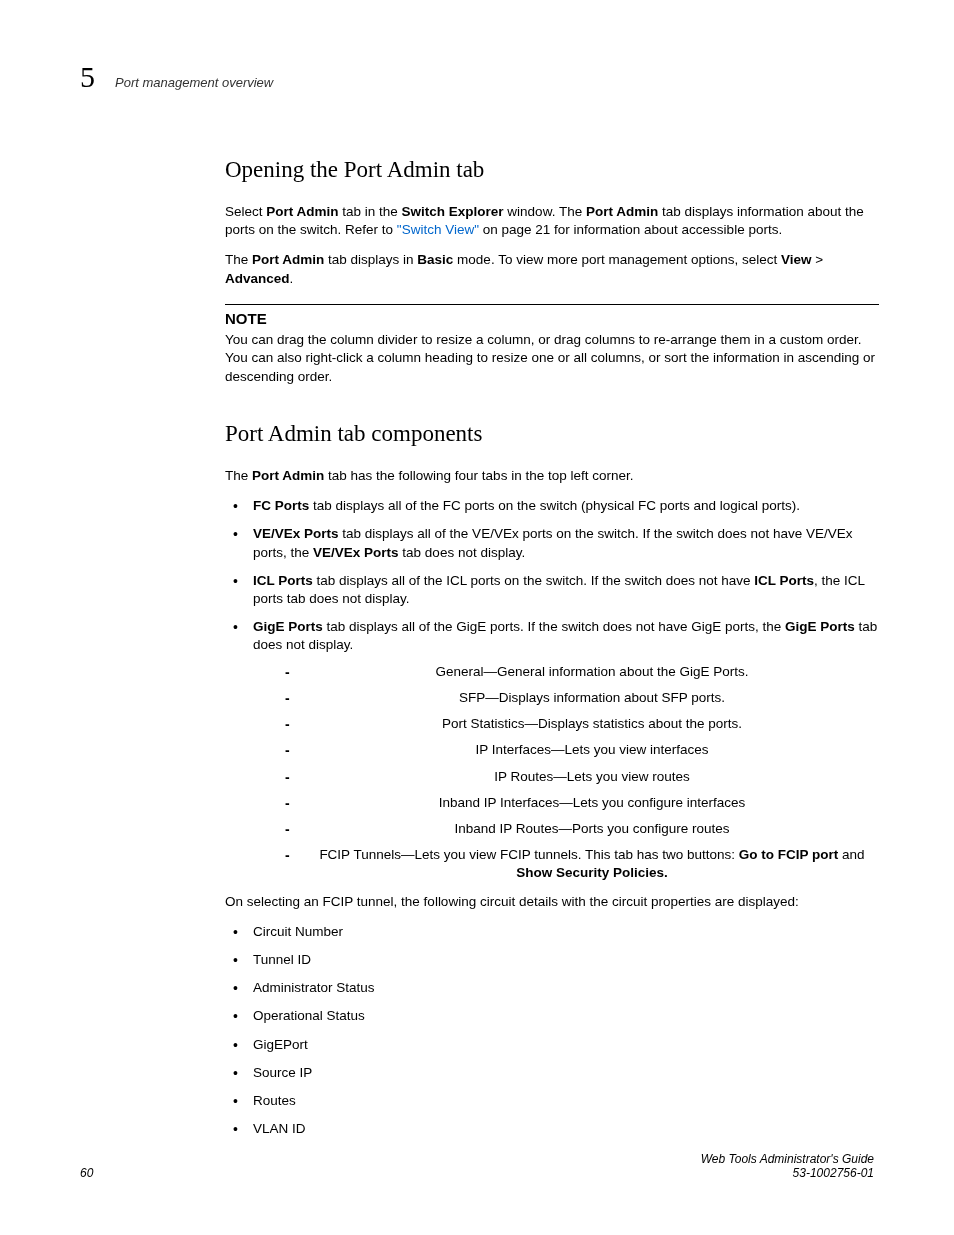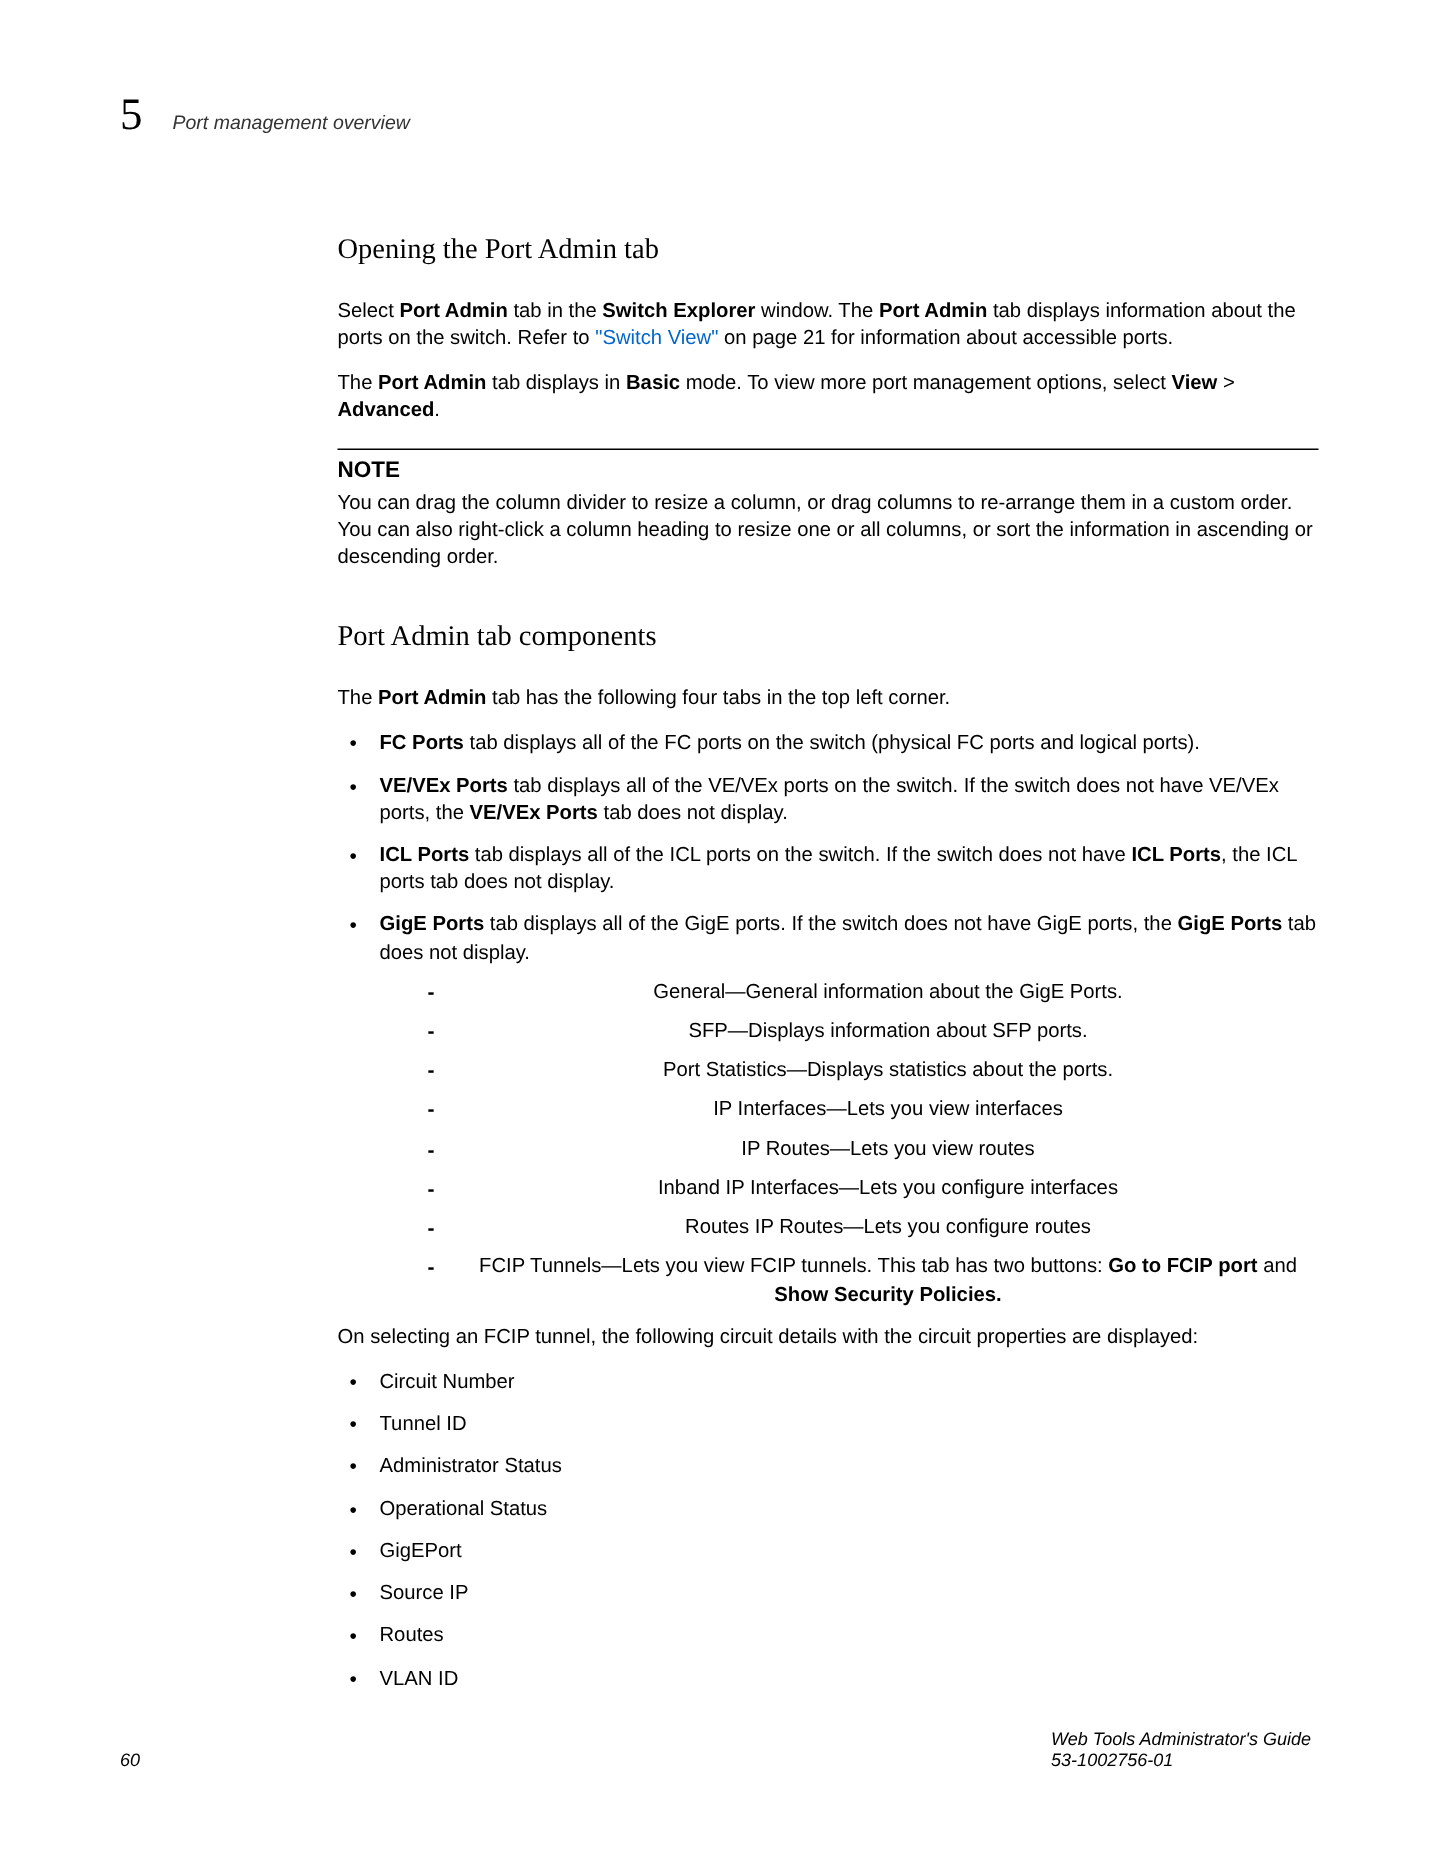--- a/index.html
+++ b/index.html
@@ -35,21 +35,21 @@
   }
   .content {
     margin-left: 145px;
     margin-right: 0;
     font-size: 13.5px;
     line-height: 1.35;
   }
   h2.section {
     font-family: Georgia, 'Times New Roman', serif;
     font-weight: normal;
-    font-size: 19px;
+    font-size: 23px;
     margin: 0 0 18px 0;
   }
   p { margin: 0 0 12px 0; }
   .bold { font-weight: bold; }
   .link { color: #0066cc; }
   hr.note-rule {
     border: none;
     border-top: 1px solid #000;
     margin: 16px 0 4px 0;
   }
@@ -101,21 +101,21 @@
     position: absolute;
     bottom: 55px;
     left: 80px;
     right: 80px;
     display: flex;
     justify-content: space-between;
     align-items: flex-end;
     font-size: 12px;
     font-style: italic;
   }
-  .footer-right { text-align: left; }
+  .footer-right { text-align: right; }
 </style>
 </head>
 <body>
 
 <div class="page">
   <div class="header">
     <span class="chapter-num">5</span>
     <span class="header-title">Port management overview</span>
   </div>
 
@@ -155,21 +155,21 @@
         <span class="bold">GigE Ports</span><span> tab displays all of the GigE ports. If the switch does not have GigE ports, the </span><span class="bold">GigE Ports</span><span> tab does not display.</span>
 
 
         <ul class="dashes">
           <li>General—General information about the GigE Ports.</li>
           <li>SFP—Displays information about SFP ports.</li>
           <li>Port Statistics—Displays statistics about the ports.</li>
           <li>IP Interfaces—Lets you view interfaces</li>
           <li>IP Routes—Lets you view routes</li>
           <li>Inband IP Interfaces—Lets you configure interfaces</li>
-          <li>Routes IP Routes—Lets you configure routes</li>
+          <li>Inband IP Routes—Ports you configure routes</li>
           <li>
             <span>FCIP Tunnels—Lets you view FCIP tunnels. This tab has two buttons: </span><span class="bold">Go to FCIP port</span><span> and </span><span class="bold">Show Security Policies.</span>
           </li>
         </ul>
       </li>
     </ul>
 
     <p>On selecting an FCIP tunnel, the following circuit details with the circuit properties are displayed:</p>
 
     <ul class="bullets">

